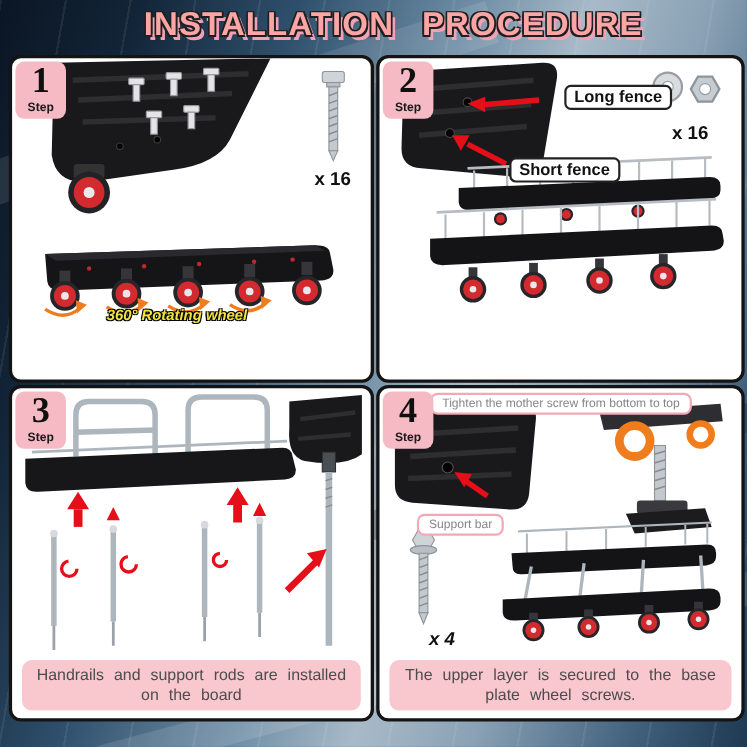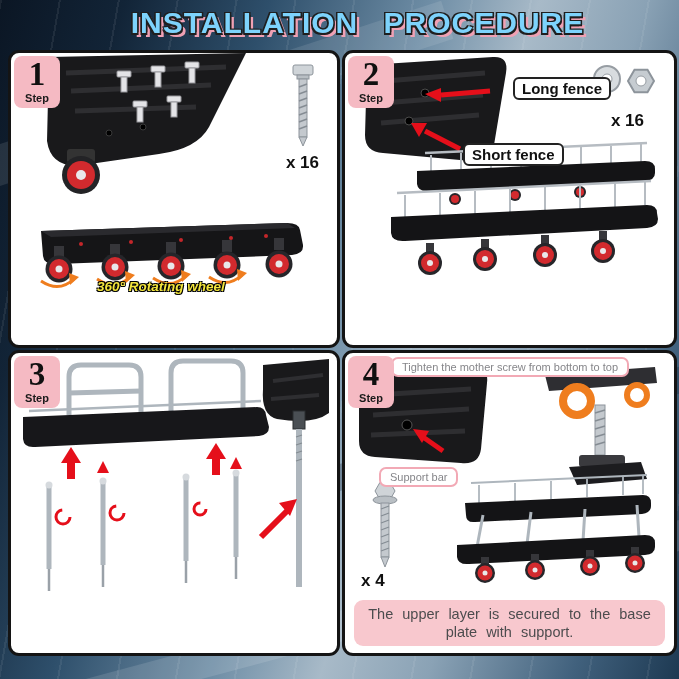--- a/index.html
+++ b/index.html
@@ -8,21 +8,21 @@
   .bg{position:absolute;inset:0;
       background:linear-gradient(108deg,#0b1624 0%,#122437 14%,#2e4f6b 30%,#6f8ea6 48%,#a8bac8 60%,#8aa2b5 72%,#41617d 88%,#1d3952 100%);}
   .bg:after{content:"";position:absolute;inset:0;
       background:repeating-linear-gradient(100deg,rgba(255,255,255,.07) 0 2px,transparent 2px 58px);}
   .streak{position:absolute;}
   .s1{left:-60px;top:80px;width:520px;height:40px;transform:rotate(-18deg);background:rgba(255,255,255,.10);}
   .s2{left:100px;top:430px;width:720px;height:26px;transform:rotate(-16deg);background:rgba(10,25,45,.25);}
   .s3{left:-40px;top:606px;width:800px;height:30px;transform:rotate(-15deg);background:rgba(255,255,255,.12);}
 
   .title{position:absolute;top:6px;left:0;right:0;text-align:center;
-      font-size:30px;font-weight:bold;letter-spacing:1px;word-spacing:16px;color:#7dd3fc;
+      font-size:30px;font-weight:bold;letter-spacing:1px;word-spacing:16px;color:#fca5a5;
       text-shadow:-1.5px -1.5px 0 #1f1f1f,1.5px -1.5px 0 #1f1f1f,-1.5px 1.5px 0 #1f1f1f,1.5px 1.5px 0 #1f1f1f,4px 4px 0 #f0a1b4;padding-left:36px;}
 
   .panel{position:absolute;background:#fff;border:3px solid #141414;border-radius:11px;overflow:hidden;}
   #p1{left:8px;top:50px;width:326px;height:292px;}
   #p2{left:342px;top:50px;width:329px;height:292px;}
   #p3{left:8px;top:350px;width:326px;height:300px;}
   #p4{left:342px;top:350px;width:329px;height:300px;}
 
   .badge{position:absolute;top:3px;left:3px;width:46px;padding:2px 0 4px;background:#f5bac3;
       border-radius:8px;text-align:center;z-index:6;}
@@ -318,20 +318,21 @@
         <line x1="285" y1="84" x2="291" y2="82"></line>
           <line x1="285" y1="92" x2="291" y2="90"></line>
         <line x1="285" y1="100" x2="291" y2="98"></line>
           <line x1="285" y1="108" x2="291" y2="106"></line>
       </g>
       <line x1="250" y1="184" x2="276" y2="158" stroke="#e50f1a" stroke-width="6"></line>
       <polygon points="286,146 268,150 279,163" fill="#e50f1a"></polygon>
     </g>
   </svg>
 
+  <div class="caption">Handrails and support rods are installed on the board</div>
 </div>
 
 <div class="panel" id="p4">
   <div class="badge">
     <div class="num">4</div>
     <div class="word">Step</div>
   </div>
 
   <svg class="illus" width="320" height="252" viewBox="0 0 320 252">
 
@@ -411,15 +412,15 @@
         <circle cx="245" cy="213" r="7.5" fill="#d22a2e"></circle>
         <circle cx="245" cy="213" r="2.5" fill="#e8e8ea"></circle>
       <circle cx="290" cy="210" r="10" fill="#26262a"></circle>
         <circle cx="290" cy="210" r="7.5" fill="#d22a2e"></circle>
         <circle cx="290" cy="210" r="2.5" fill="#e8e8ea"></circle>
     </g>
   </svg>
 
   <div class="note" style="left:46px;top:4px;">Tighten the mother screw from bottom to top</div>
   <div class="note" style="left:34px;top:114px;">Support bar</div>
-  <div class="qty" style="left:16px;top:218px;">x 4</div>
-  <div class="caption">The upper layer is secured to the base plate with support.</div>
+  <div class="qty" style="left:45px;top:218px;font-style:italic;">x 4</div>
+  <div class="caption">The upper layer is secured to the base plate wheel screws.</div>
 </div>
 
 </body></html>

